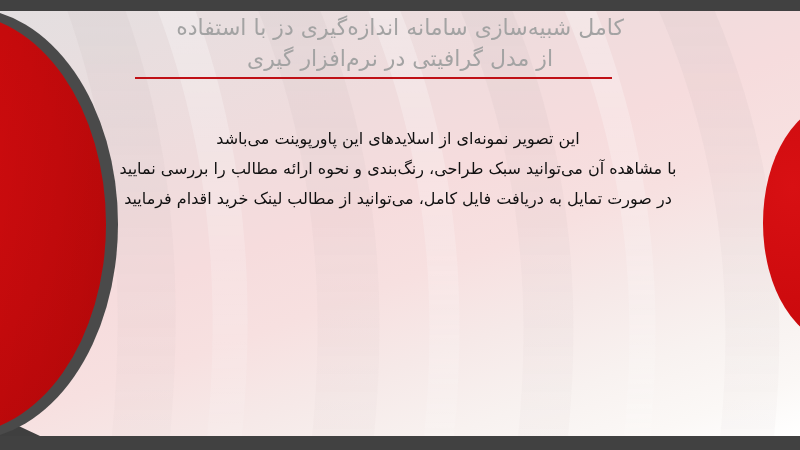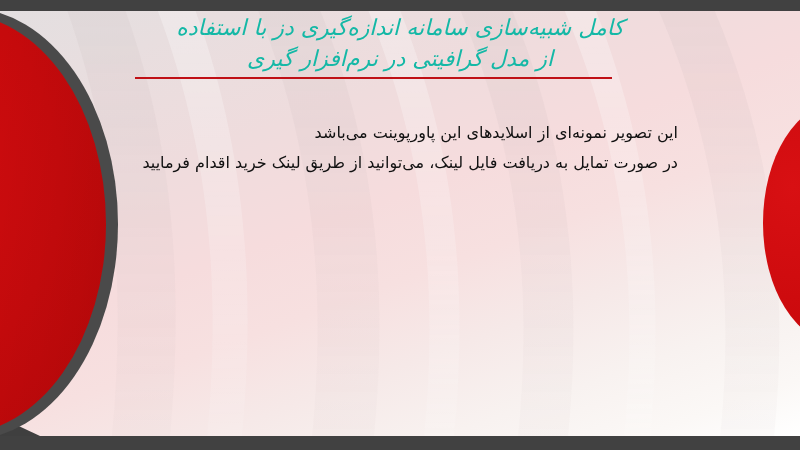--- a/index.html
+++ b/index.html
@@ -113,45 +113,44 @@
   
   .title-block {
     position: absolute;
     left: 120px;
     top: 12px;
     width: 560px;
     text-align: center;
     direction: rtl;
   }
   .title-line {
-    color: #14b8a6;
+    color: #a3a3a3;
     font-size: 22px;
     line-height: 31px;
     font-weight: 400;
     white-space: nowrap;
     letter-spacing: 0px;
-    font-style: italic;
   }
   .title-rule {
     position: absolute;
     left: 135px;
     top: 77px;
     width: 477px;
     height: 0;
     border-top: 2px solid #c01016;
   }
 
   
   .body-block {
     position: absolute;
     right: 122px;
-    top: 118px;
+    top: 124px;
     width: 560px;
     direction: rtl;
-    text-align: right;
+    text-align: center;
   }
   .body-line {
     color: #111111;
     font-size: 16px;
     line-height: 30px;
     font-weight: 400;
     white-space: nowrap;
   }
 </style>
 </head>
@@ -193,16 +192,17 @@
   <div class="ellipse-right"></div>
 
   <div class="title-block">
     <div class="title-line">کامل شبیه‌سازی سامانه اندازه‌گیری دز با استفاده</div>
     <div class="title-line">از مدل گرافیتی در نرم‌افزار گیری</div>
   </div>
   <div class="title-rule"></div>
 
   <div class="body-block">
     <div class="body-line">این تصویر نمونه‌ای از اسلایدهای این پاورپوینت می‌باشد</div>
-    <div class="body-line">در صورت تمایل به دریافت فایل لینک، می‌توانید از طریق لینک خرید اقدام فرمایید</div>
+    <div class="body-line">با مشاهده آن می‌توانید سبک طراحی، رنگ‌بندی و نحوه ارائه مطالب را بررسی نمایید</div>
+    <div class="body-line">در صورت تمایل به دریافت فایل کامل، می‌توانید از مطالب لینک خرید اقدام فرمایید</div>
   </div>
 
 </div>
 
 </body></html>

